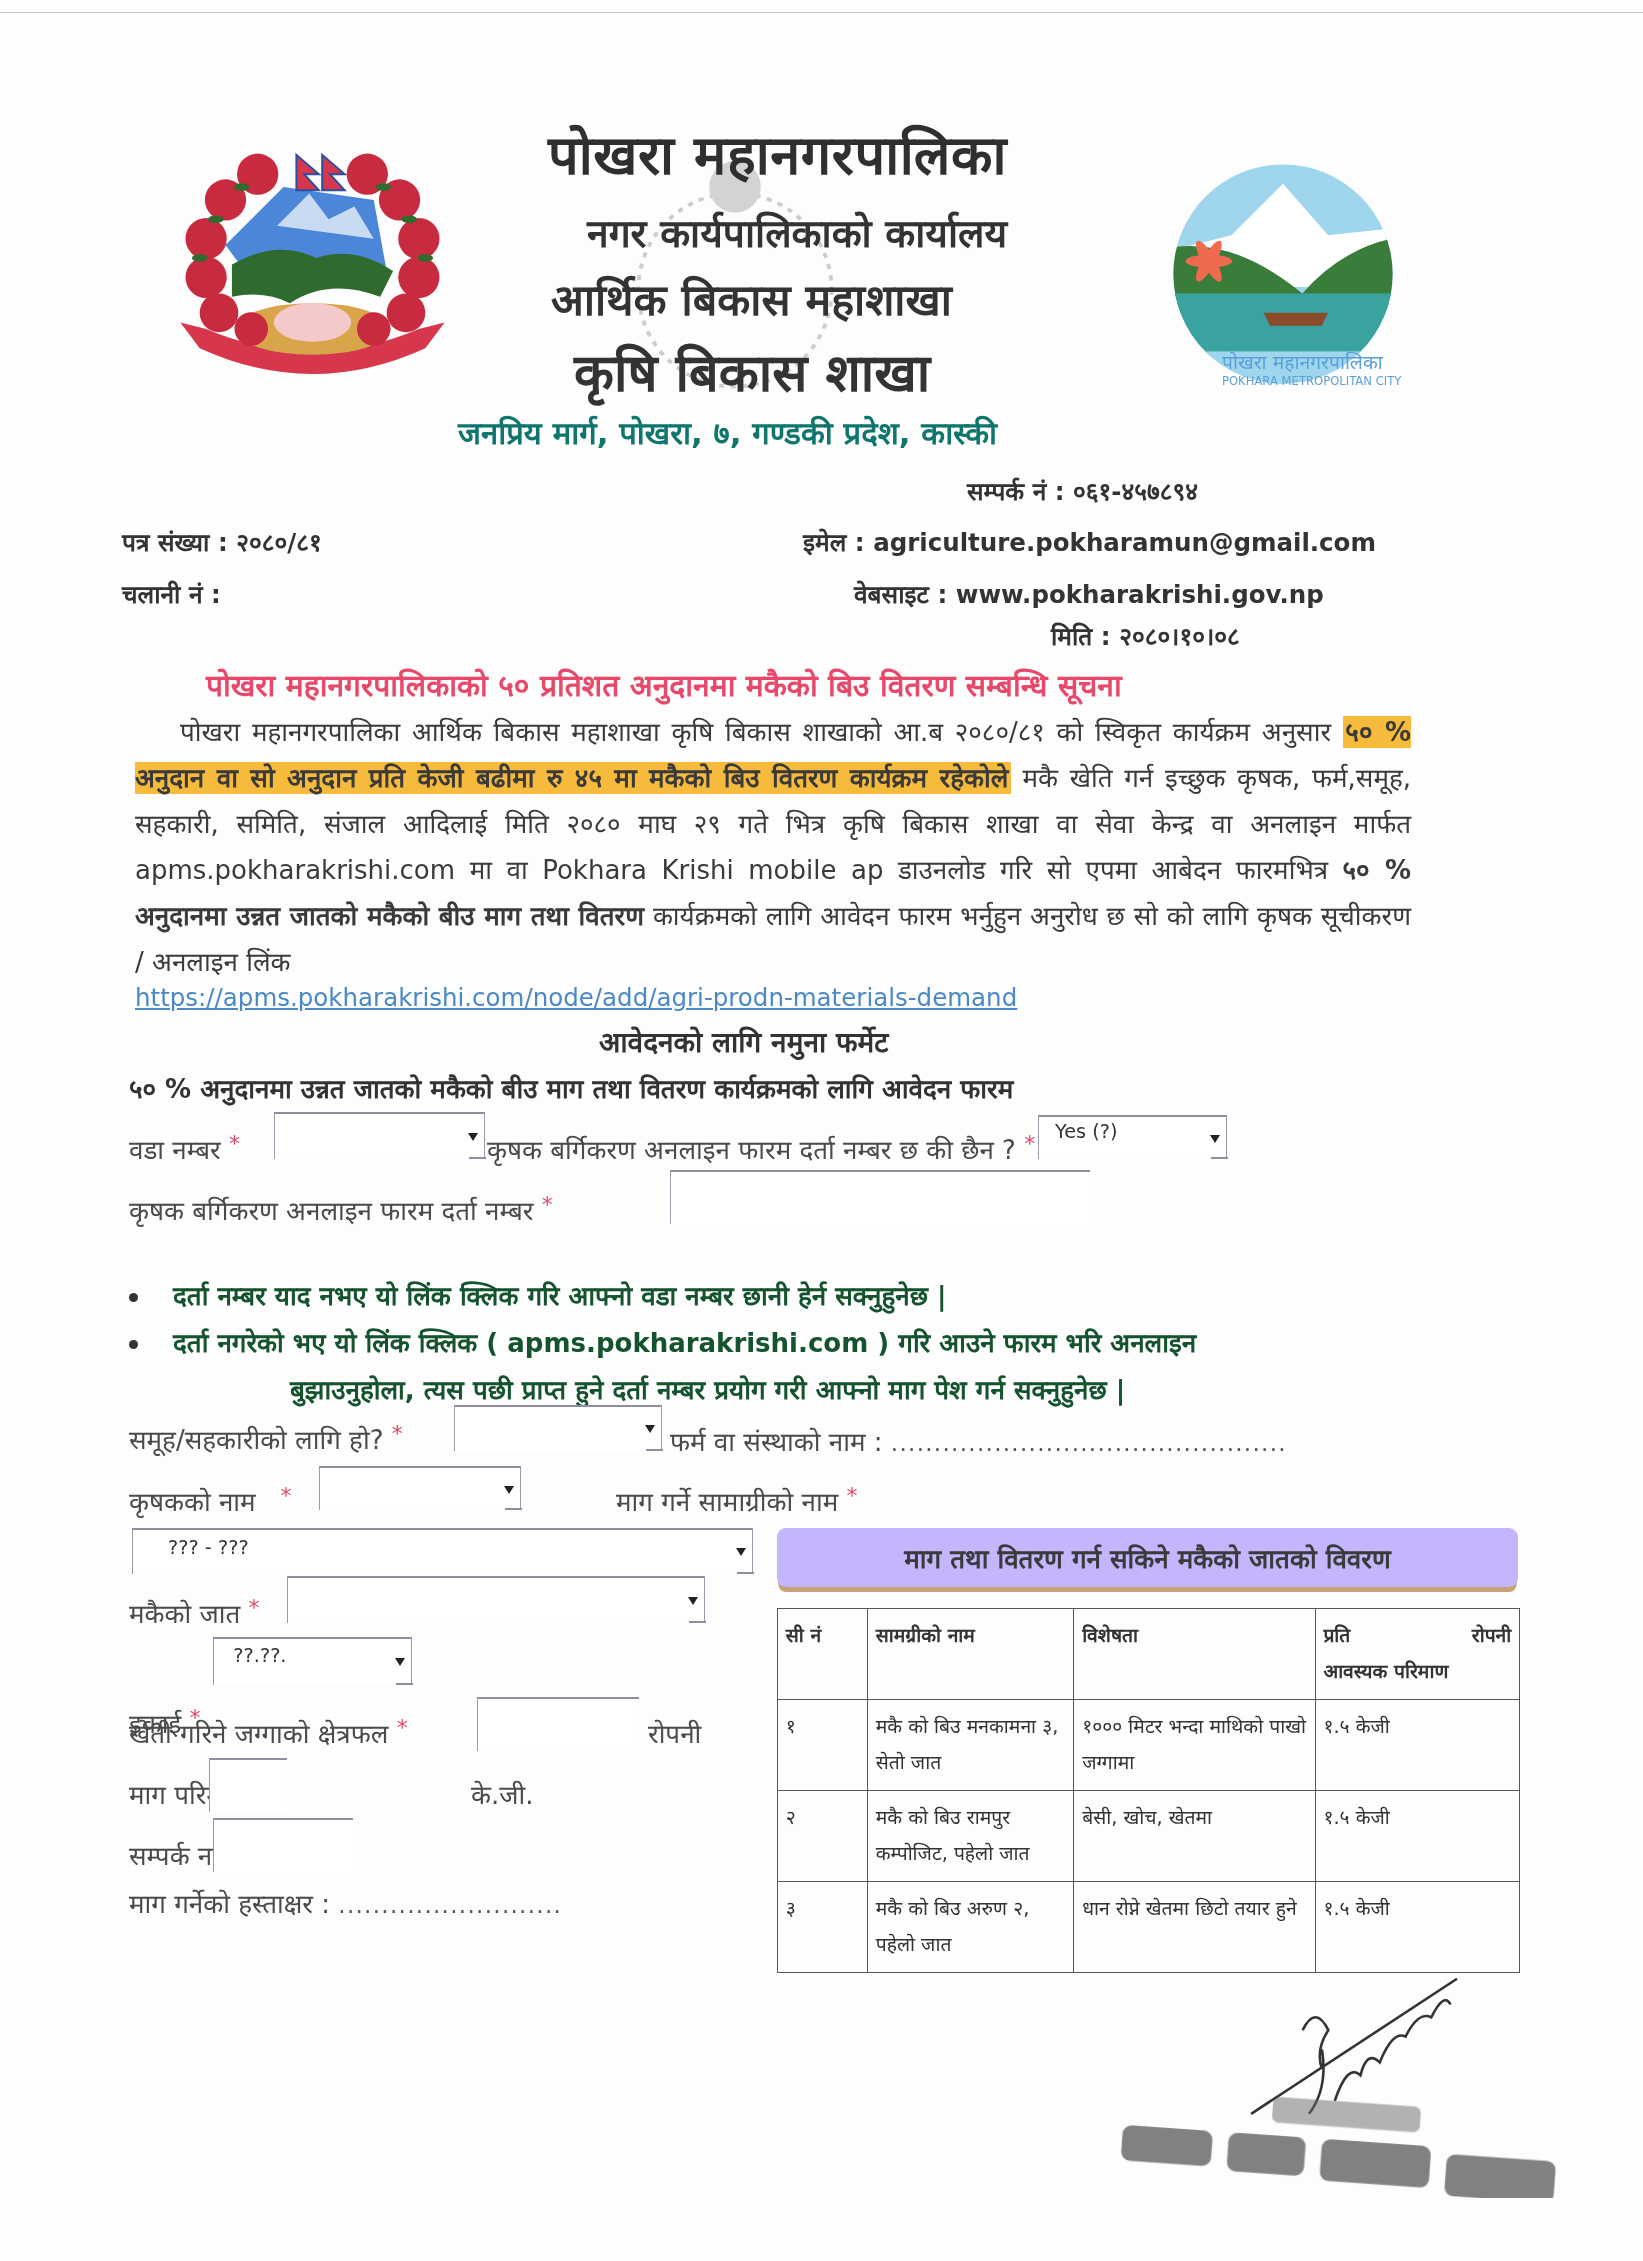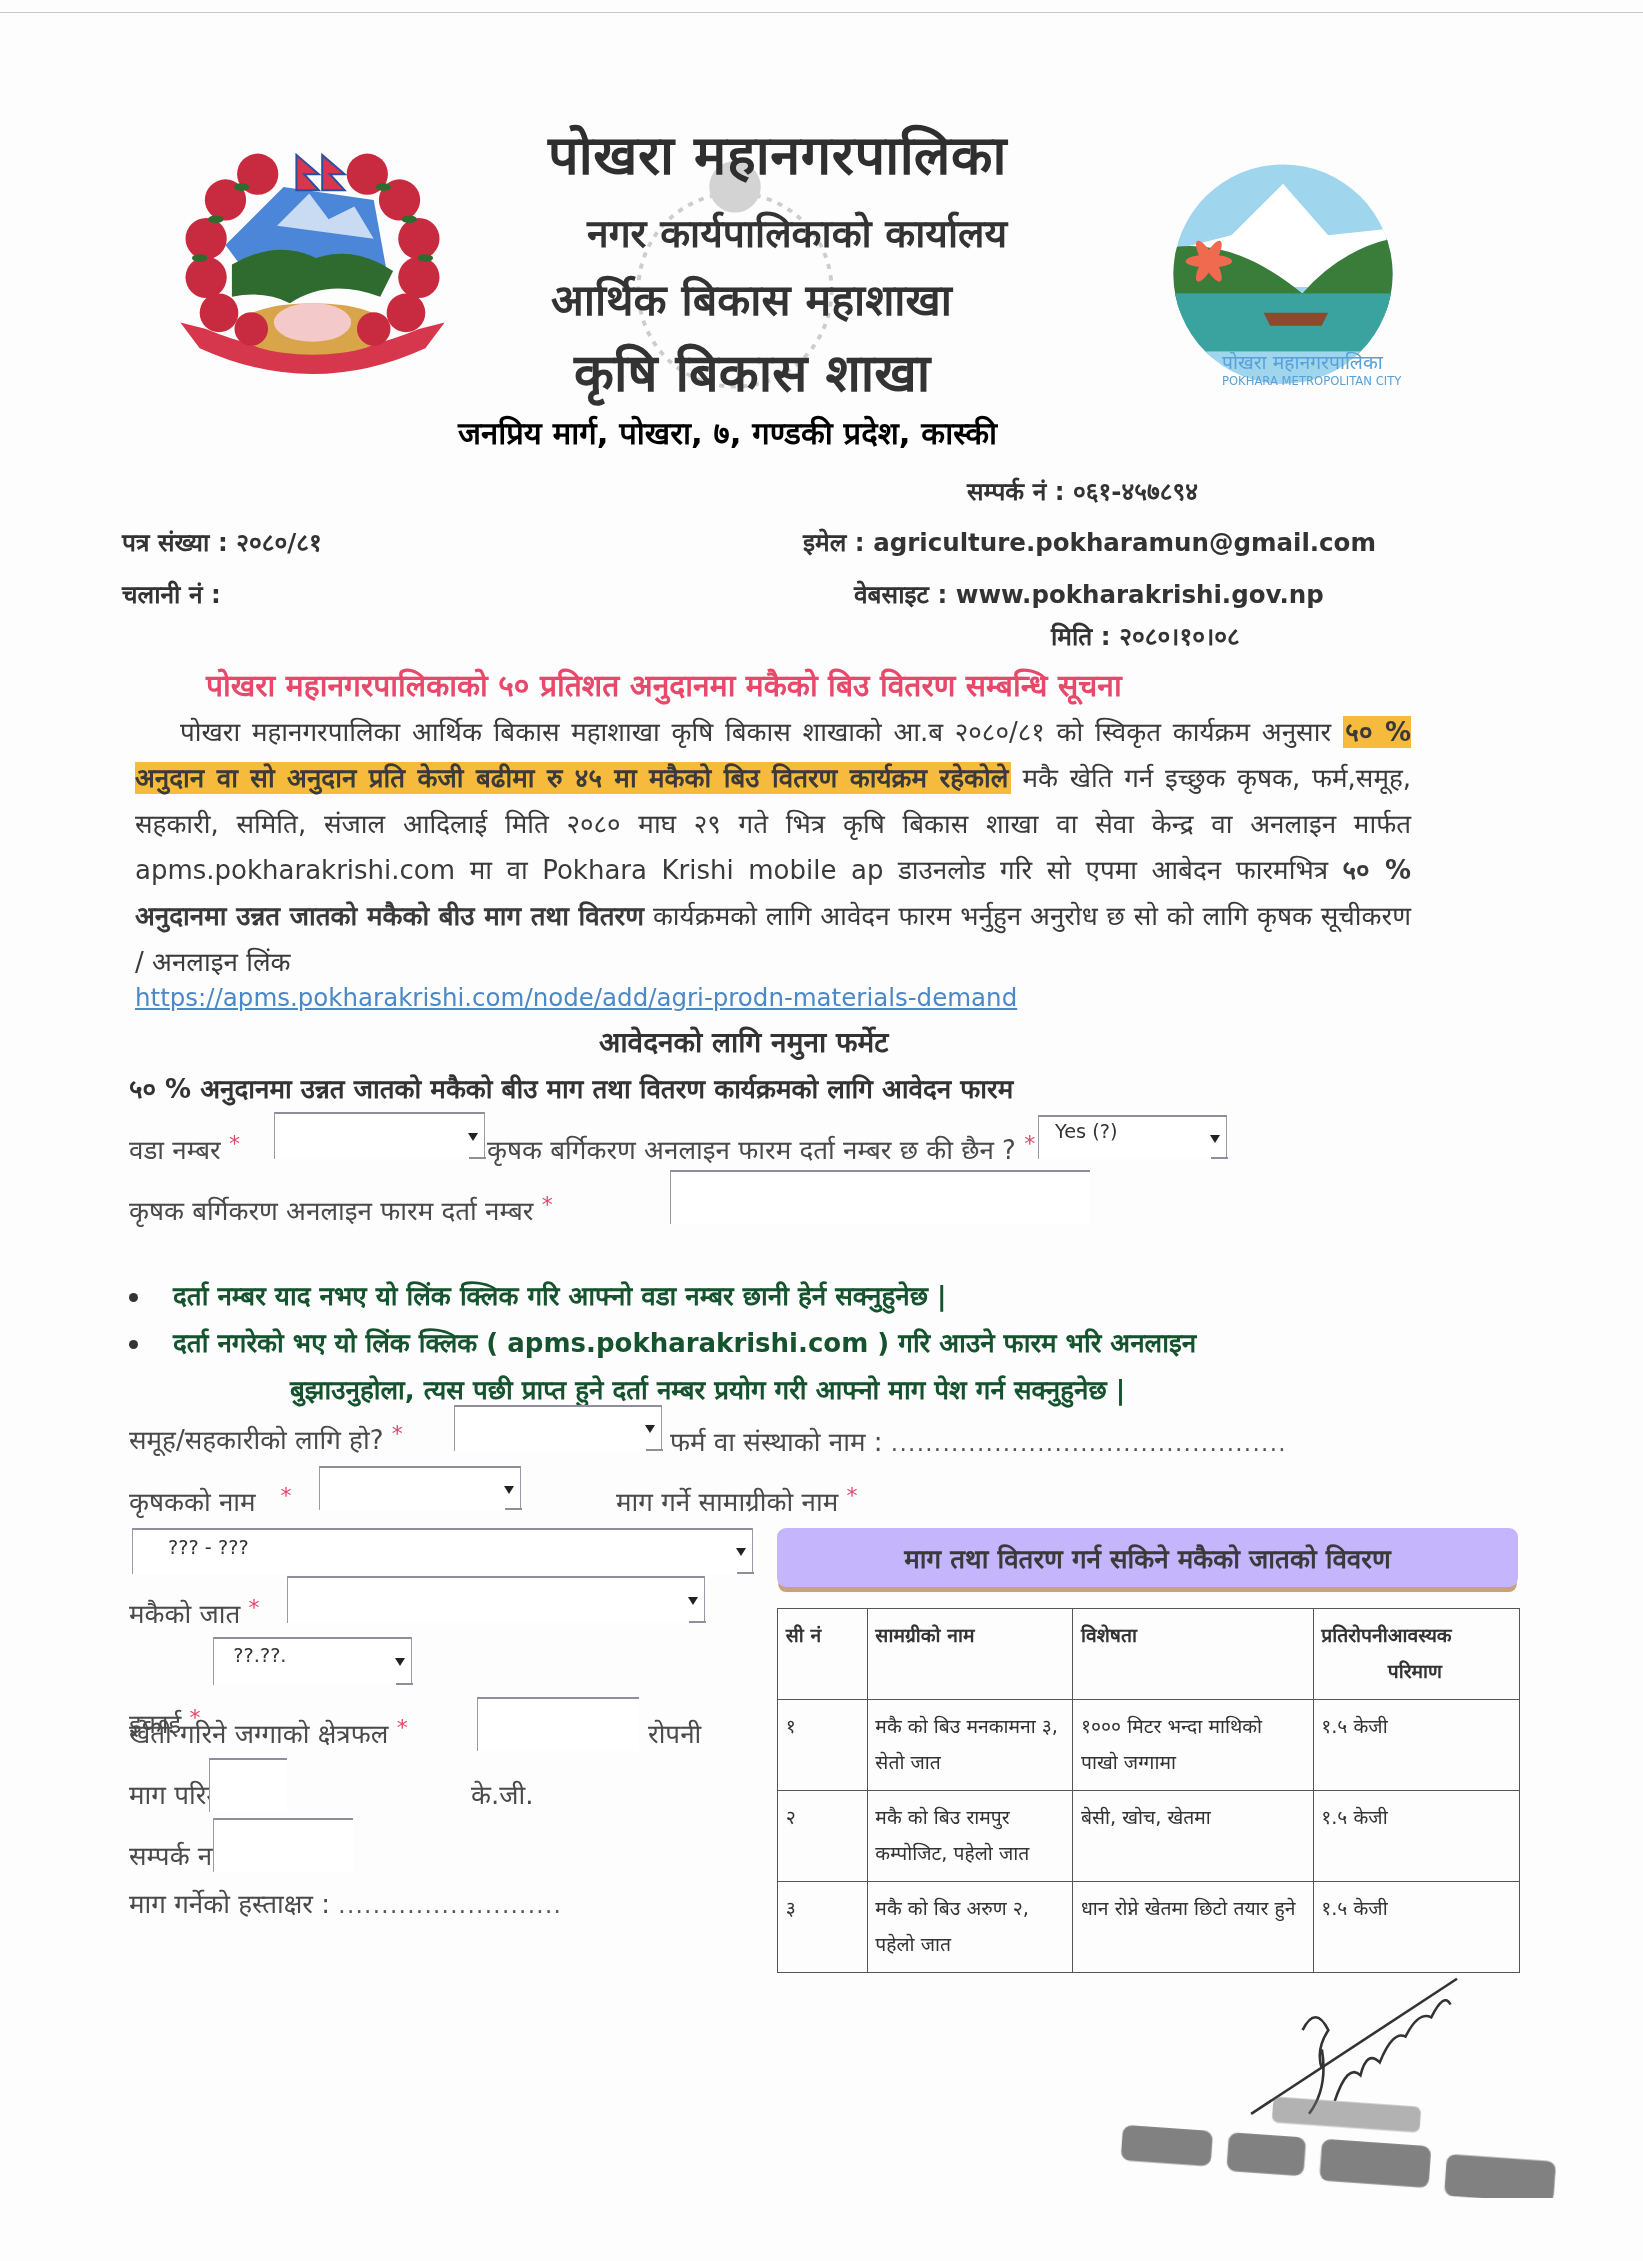--- a/index.html
+++ b/index.html
@@ -9,21 +9,21 @@
     .scanline-top { position: absolute; left: 0; top: 11.6px; width: 1644px; height: 1.3px; background: #c9c9c9; }
     .abs { position: absolute; }
 
     
     .emblem { left: 161px; top: 129px; width: 303px; height: 258px; }
     .city-logo { left: 1154px; top: 158px; width: 258px; height: 245px; }
     .h-title { left: 548px; top: 116px; font-size: 54px; font-weight: bold; color: #2f2f2f; letter-spacing: 0.6px; }
     .h-sub1 { left: 587px; top: 205px; font-size: 39px; font-weight: bold; color: #333; }
     .h-sub2 { left: 551px; top: 269px; font-size: 43px; font-weight: bold; color: #333; text-align: center; }
     .h-sub3 { left: 574px; top: 335px; font-size: 52px; font-weight: bold; color: #333; }
-    .h-addr { left: 458px; top: 411px; font-size: 31px; font-weight: bold; color: #000000; }
+    .h-addr { left: 458px; top: 411px; font-size: 31px; font-weight: bold; color: #0f766e; }
     .stamp-faint { left: 619px; top: 148px; width: 232px; height: 271px; opacity: 0.35; }
 
     .meta { font-size: 24.5px; font-weight: bold; color: #333; }
     .contact-no { left: 967px; top: 474px; }
     .patra { left: 122px; top: 525px; }
     .email { left: 803px; top: 525px; }
     .chalani { left: 122px; top: 577px; }
     .website { left: 854px; top: 577px; }
     .miti { left: 1051px; top: 619px; }
 
@@ -49,21 +49,21 @@
     .bullets { left: 129px; font-size: 26px; font-weight: bold; color: #14532d; line-height: 46px; }
     .bullet-dot { display: inline-block; width: 9px; height: 9px; border-radius: 50%; background: #333; margin-right: 35px; vertical-align: middle; }
 
     
     .panel-head { left: 777px; top: 1528px; width: 741px; height: 59px; background: #c4b5fd; border-radius: 9px; box-shadow: 0 6.4px 0 -1.3px #c9a27a; display: flex; align-items: center; justify-content: center; font-size: 26px; font-weight: bold; color: #3a3a3a; }
     table.var { position: absolute; left: 777px; top: 1608px; width: 743px; border-collapse: collapse; font-size: 19.3px; color: #333; }
     table.var th, table.var td { border: 1.9px solid #555; vertical-align: top; padding: 9px 7.7px; line-height: 36px; text-align: left; }
     table.var th { font-weight: bold; height: 55px; }
     table.var td { height: 61px; }
     .c1 { width: 76px; } .c2 { width: 195px; } .c3 { width: 232px; } .c4 { width: 193px; }
-    .qty-head { display: flex; flex-direction: row; }
+    .qty-head { display: flex; flex-direction: column; }
     .qty-head .top { display: flex; justify-content: space-between; }
 
     
     .sig { left: 1225px; top: 1953px; width: 271px; height: 193px; }
     .stamp { left: 1109px; top: 2095px; width: 464px; height: 103px; }
   </style>
 </head>
 <body>
 
 <div class="page">

